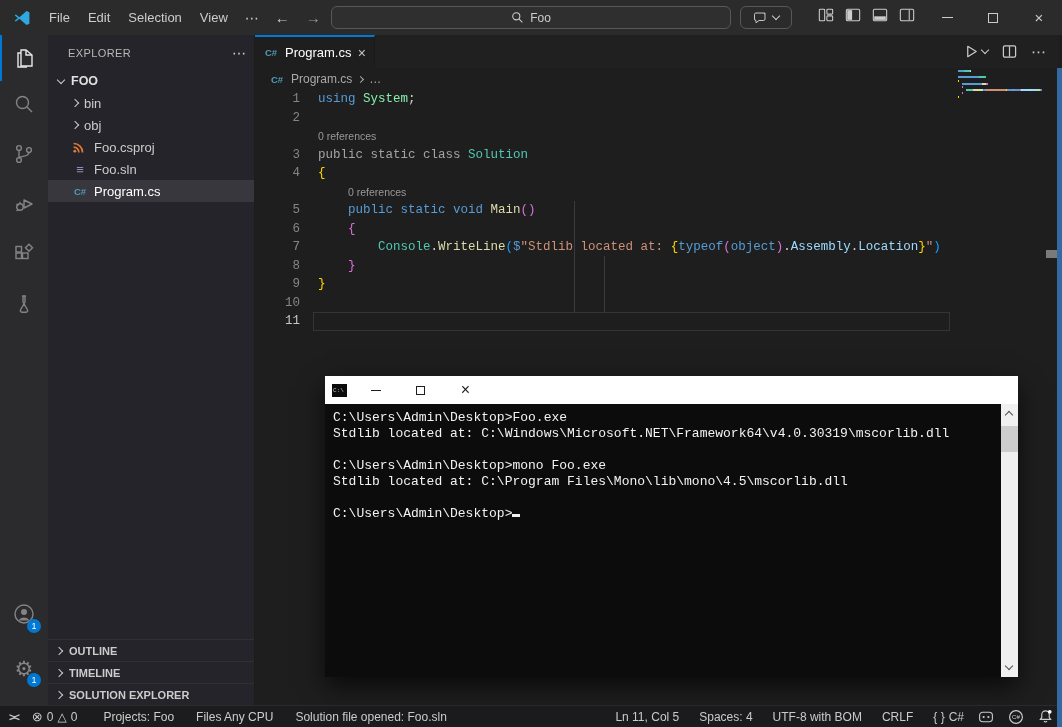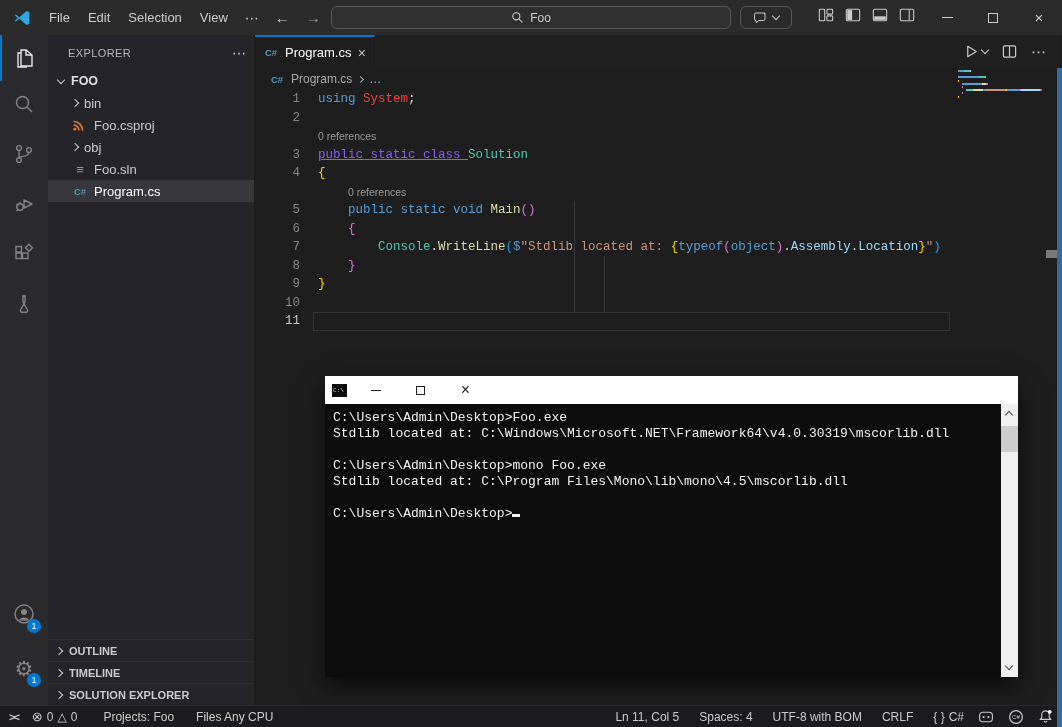--- a/index.html
+++ b/index.html
@@ -238,31 +238,31 @@
   </div>
   <div class="tree-root-row">
     <span class="chev down" style="margin-left:6px;"></span>
     <span style="margin-left:4px;">FOO</span>
   </div>
   <div class="tree-row">
     <span class="chev right"></span>
     <span>bin</span>
   </div>
   <div class="tree-row">
+    <span class="chev right"></span>
+    <span>obj</span>
+  </div>
+  <div class="tree-row">
     <span class="ficon">
       <svg width="13" height="13" viewBox="0 0 16 16">
           <circle cx="3.5" cy="12.5" r="1.8" fill="#e37933"></circle>
           <path d="M2 7.5 a6.5 6.5 0 0 1 6.5 6.5 M2 3 a11 11 0 0 1 11 11" fill="none" stroke="#e37933" stroke-width="2"></path>
         </svg>
     </span>
     <span>Foo.csproj</span>
-  </div>
-  <div class="tree-row">
-    <span class="chev right"></span>
-    <span>obj</span>
   </div>
   <div class="tree-row">
     <span class="ficon sln-icon">≡</span>
     <span>Foo.sln</span>
   </div>
   <div class="tree-row selected">
     <span class="ficon cs-icon">C#</span>
     <span>Program.cs</span>
   </div>
   <div class="tree-fill"></div>
@@ -304,24 +304,24 @@
     <span style="font-size:15px;">⋯</span>
   </div>
   <div class="breadcrumb">
     <span class="ficon cs-icon">C#</span>
     <span>Program.cs</span>
     <span class="bc-sep"></span>
     <span>…</span>
   </div>
 
   <div class="code-area" id="code-lines">
-      <div class="crow"><span class="gnum">1</span><span class="ctext"><span style="color: rgb(86, 156, 214); text-align: right;">using </span><span style="color: #ef4444; font-family: Liberation Mono, monospace;">System</span><span style="color: rgb(212, 212, 212);">;</span></span></div>
+      <div class="crow"><span class="gnum">1</span><span class="ctext"><span style="color: rgb(86, 156, 214); text-align: right;">using </span><span style="color: #86efac; font-family: Liberation Mono, monospace;">System</span><span style="color: rgb(212, 212, 212);">;</span></span></div>
       <div class="crow"><span class="gnum">2</span><span class="ctext"></span></div>
       <div class="codelens" style="padding-left: 63px;">0 references</div>
-      <div class="crow"><span class="gnum">3</span><span class="ctext"><span style="color: #8b5cf6; text-decoration: underline;">public static class </span><span style="color: rgb(78, 201, 176);">Solution</span></span></div>
+      <div class="crow"><span class="gnum">3</span><span class="ctext"><span style="color: #a3a3a3;">public static class </span><span style="color: rgb(78, 201, 176);">Solution</span></span></div>
       <div class="crow"><span class="gnum">4</span><span class="ctext"><span style="color: rgb(255, 215, 0);">{</span></span></div>
       <div class="codelens" style="padding-left: 93px;">0 references</div>
       <div class="crow"><span class="gnum">5</span><span class="ctext"><span style="color: rgb(212, 212, 212);">    </span><span style="color: rgb(86, 156, 214);">public static void </span><span style="color: rgb(220, 220, 170);">Main</span><span style="color: rgb(218, 112, 214);">(</span><span style="color: rgb(218, 112, 214);">)</span></span></div>
       <div class="crow"><span class="gnum">6</span><span class="ctext"><span style="color: rgb(212, 212, 212);">    </span><span style="color: rgb(218, 112, 214);">{</span></span></div>
       <div class="crow"><span class="gnum">7</span><span class="ctext"><span style="color: rgb(212, 212, 212);">        </span><span style="color: rgb(78, 201, 176);">Console</span><span style="color: rgb(212, 212, 212);">.</span><span style="color: rgb(220, 220, 170);">WriteLine</span><span style="color: rgb(23, 159, 255);">(</span><span style="color: rgb(86, 156, 214);">$</span><span style="color: rgb(206, 145, 120);">"Stdlib located at: </span><span style="color: rgb(255, 215, 0);">{</span><span style="color: rgb(86, 156, 214);">typeof</span><span style="color: rgb(218, 112, 214);">(</span><span style="color: rgb(86, 156, 214);">object</span><span style="color: rgb(218, 112, 214);">)</span><span style="color: rgb(212, 212, 212);">.</span><span style="color: rgb(156, 220, 254);">Assembly</span><span style="color: rgb(212, 212, 212);">.</span><span style="color: rgb(156, 220, 254);">Location</span><span style="color: rgb(255, 215, 0);">}</span><span style="color: rgb(206, 145, 120);">"</span><span style="color: rgb(23, 159, 255);">)</span></span></div>
       <div class="crow"><span class="gnum">8</span><span class="ctext"><span style="color: rgb(212, 212, 212);">    </span><span style="color: rgb(218, 112, 214);">}</span></span></div>
       <div class="crow"><span class="gnum">9</span><span class="ctext"><span style="color: rgb(255, 215, 0);">}</span></span></div>
       <div class="crow"><span class="gnum">10</span><span class="ctext"></span></div>
       <div class="crow"><span class="gnum active">11</span><span class="ctext"></span><span class="curbox"></span></div>
     </div>
@@ -376,20 +376,21 @@
       <span class="remote-glyph">&gt;&lt;</span>
     </span>
   <span class="sb-item">
     <span style="font-size:13px;">⊗</span>
     <span>0</span>
     <span style="font-size:12px;">△</span>
     <span>0</span>
   </span>
   <span class="sb-item" style="margin-left:12px;">Projects: Foo</span>
   <span class="sb-item" style="margin-left:8px;">Files Any CPU</span>
+  <span class="sb-item" style="margin-left:8px;">Solution file opened: Foo.sln</span>
 
   <span class="sb-right">
     <span class="sb-item">Ln 11, Col 5</span>
     <span class="sb-item" style="margin-left:6px;">Spaces: 4</span>
     <span class="sb-item" style="margin-left:6px;">UTF-8 with BOM</span>
     <span class="sb-item" style="margin-left:6px;">CRLF</span>
     <span class="sb-item" style="margin-left:6px;">
       <span>{ }</span>
       <span>C#</span>
     </span>

